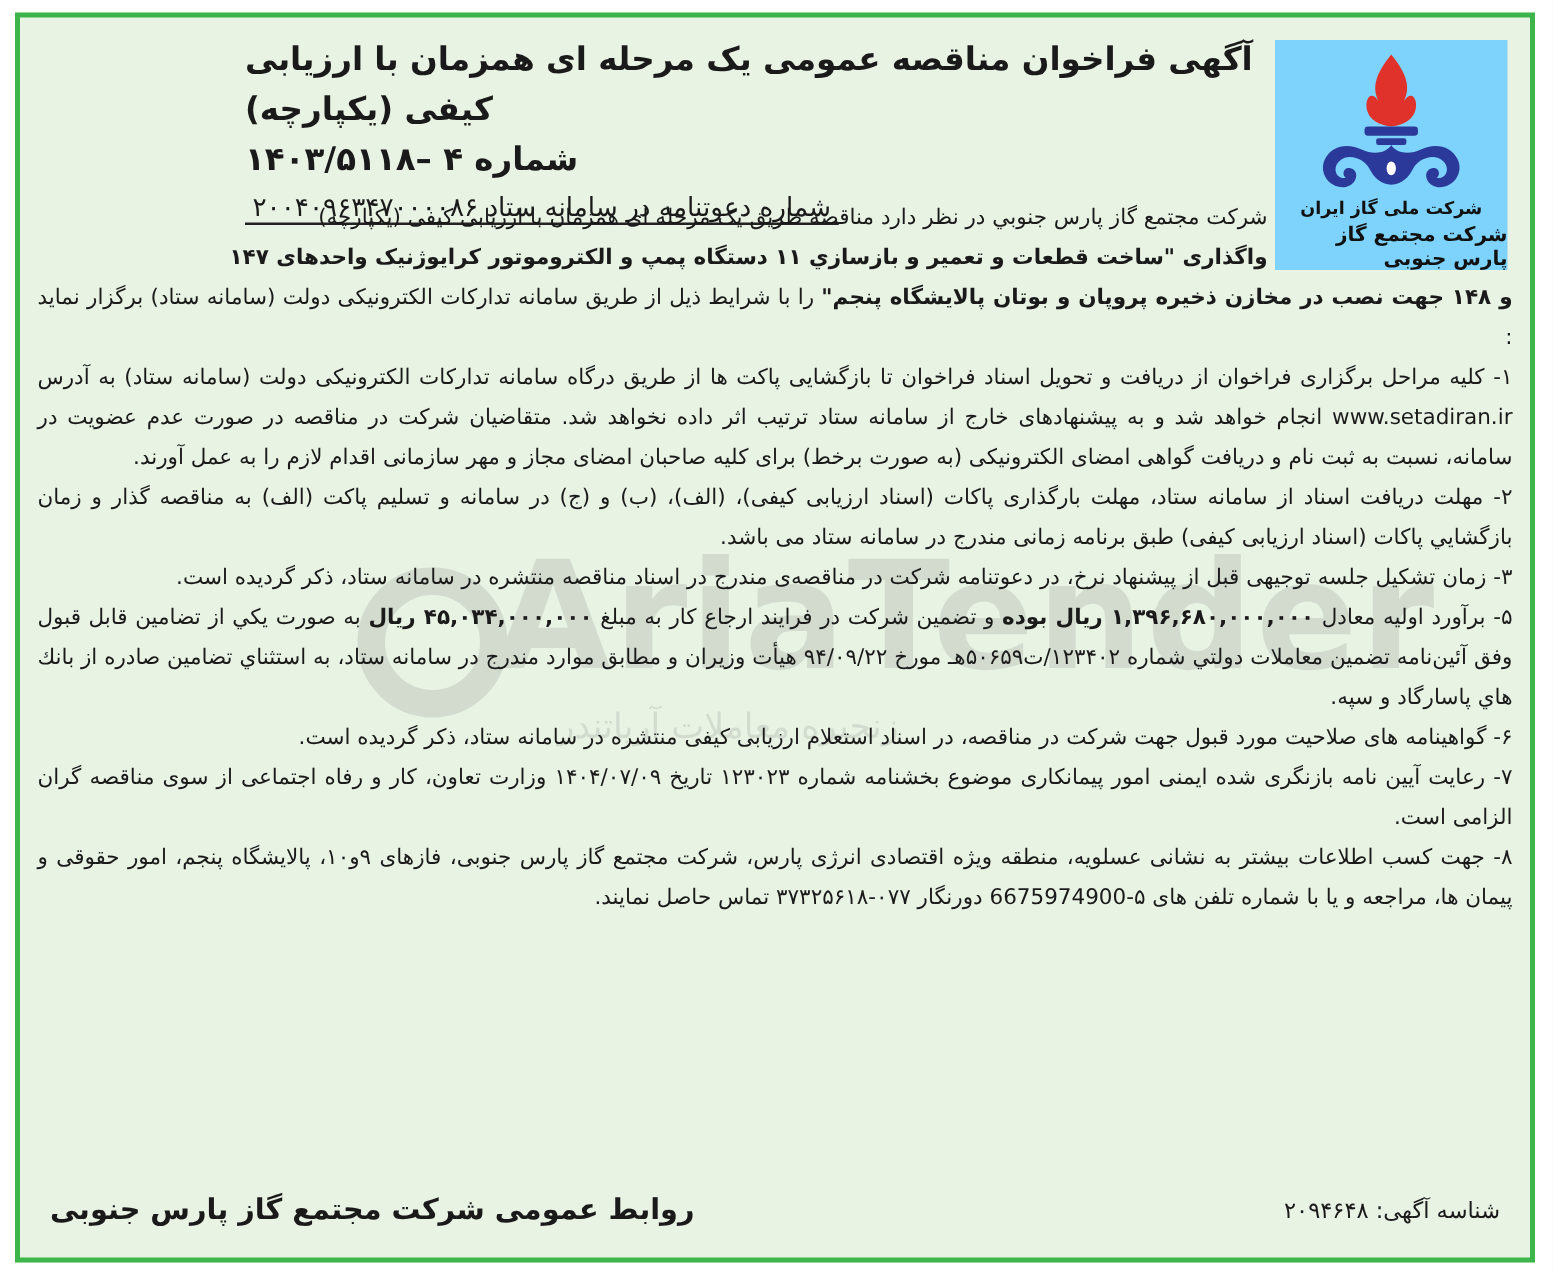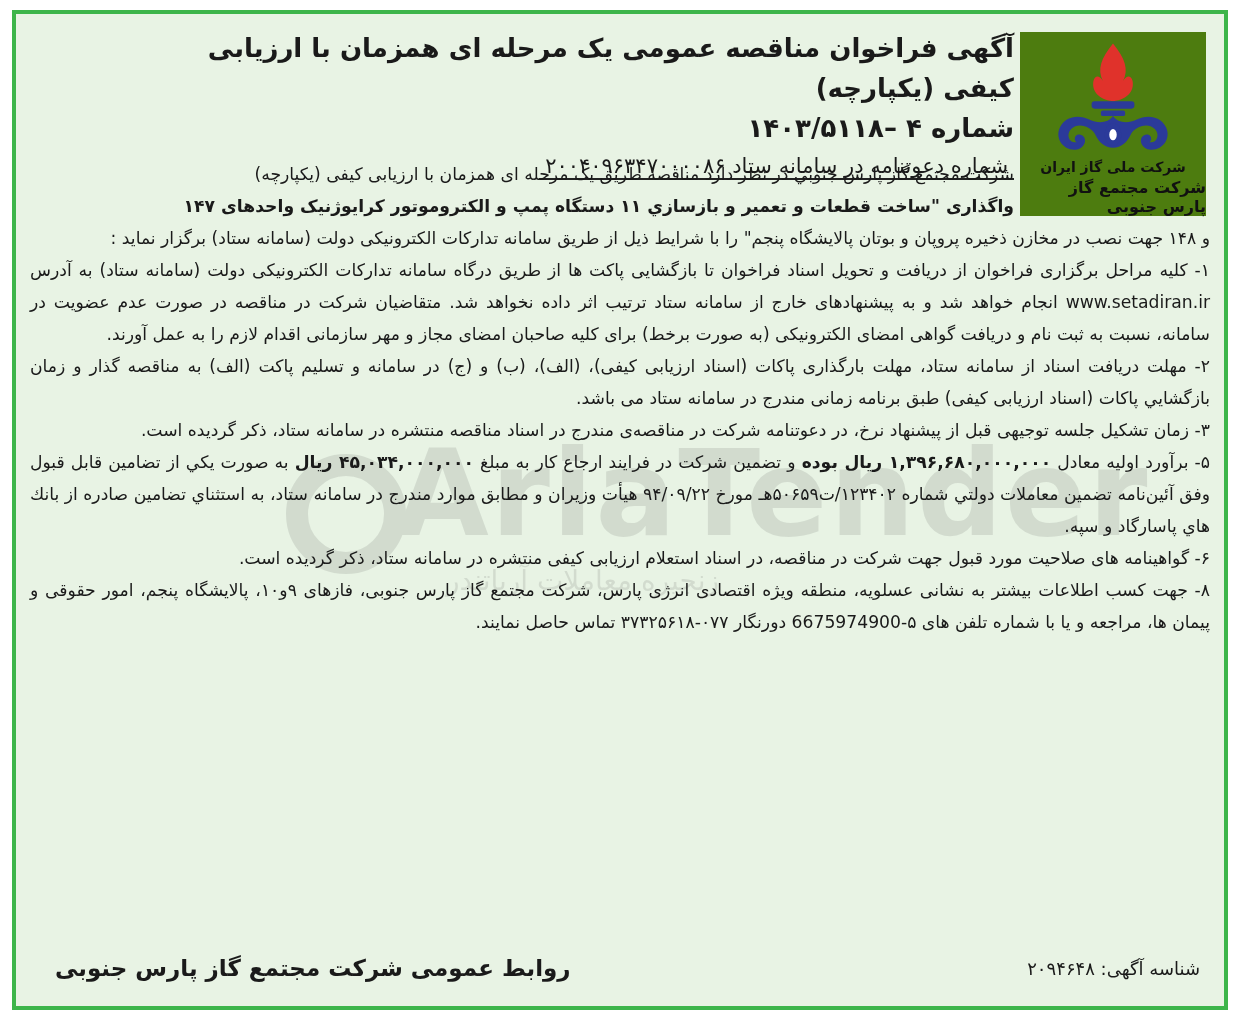--- a/index.html
+++ b/index.html
@@ -7,48 +7,48 @@
   .frame {
     position: absolute; left: 12px; top: 10px; width: 1216px; height: 1000px;
     border: 4px solid #3db54a; box-sizing: border-box;
     background: #e8f3e4;
     font-family: "DejaVu Sans", sans-serif;
     color: #1a1a1a;
     direction: rtl;
   }
   .logo {
     position: absolute; right: 18px; top: 18px; width: 186px; height: 184px;
-    background: #4d7c0f; display: flex; flex-direction: column; align-items: center;
+    background: #7dd3fc; display: flex; flex-direction: column; align-items: center;
   }
   .logo svg { margin-top: 6px; }
   .logo .l1 { font-weight: bold; font-size: 14px; margin-top: 2px; color: #111; }
   .logo .l2 { font-weight: bold; font-size: 16px; margin-top: 3px; color: #111; }
   .header {
-    position: absolute; right: 210px; left: 180px; top: 14px; text-align: right;
+    position: absolute; right: 210px; left: 180px; top: 14px; text-align: left;
   }
   .title1 { font-weight: bold; font-size: 26px; line-height: 40px; }
   .title2 { font-weight: bold; font-size: 26px; line-height: 40px; }
   .title3 { font-size: 21px; line-height: 36px; }
   .title3 span { border-bottom: 2px solid #222; padding: 0 6px; }
   .body {
     position: absolute; right: 14px; left: 14px; top: 144px;
     font-size: 17.2px; line-height: 32px; text-align: justify;
   }
   .body p { margin: 0; }
   .intro1 { margin-right: 196px !important; }
   .intro2 { margin-right: 196px !important; font-weight: bold; }
-  .bold { font-weight: normal; }
+  .bold { font-weight: bold; }
   .u { font-weight: bold; }
   .url { direction: ltr; unicode-bidi: embed; }
   .footer {
     position: absolute; left: 24px; right: 24px; bottom: 18px; height: 40px;
     display: flex; justify-content: space-between; align-items: center;
   }
   .footer .id { font-size: 18px; }
-  .footer .sig { font-weight: bold; font-size: 23px; margin-left: 15px; }
+  .footer .sig { font-weight: bold; font-size: 23px; }
   .watermark {
     position: absolute; left: 270px; top: 420px; width: 720px; height: 180px;
     pointer-events: none; opacity: 0.13; direction: ltr;
   }
   .watermark .wm-big { font-size: 120px; font-weight: bold; color: #444; position: absolute; left: 110px; top: -10px; letter-spacing: 2px; font-family: "DejaVu Sans", sans-serif; text-align: center; }
   .watermark .wm-small { font-size: 28px; color: #444; position: absolute; left: 160px; top: 130px; direction: rtl; letter-spacing: 8px; }
   .watermark .wm-circle { position: absolute; left: 0; top: 20px; width: 120px; height: 120px; border-radius: 50%; border: 22px solid #444; box-sizing: border-box; }
 </style>
 </head>
 <body>
@@ -83,20 +83,21 @@
   <div class="body">
     <p class="intro1">شرکت مجتمع گاز پارس جنوبي در نظر دارد مناقصه طریق یک مرحله ای همزمان با ارزیابی کیفی (یکپارچه)</p>
     <p class="intro2">واگذاری "ساخت قطعات و تعمير و بازسازي ۱۱ دستگاه پمپ و الکتروموتور کرایوژنیک واحدهای ۱۴۷</p>
     <p><span class="bold">و ۱۴۸ جهت نصب در مخازن ذخیره پروپان و بوتان پالایشگاه پنجم"</span><span> را با شرايط ذيل از طريق سامانه تدارکات الکترونیکی دولت (سامانه ستاد) برگزار نماید :</span></p>
 
     <p><span>۱- کلیه مراحل برگزاری فراخوان از دریافت و تحویل اسناد فراخوان تا بازگشایی پاکت ها از طریق درگاه سامانه تدارکات الکترونیکی دولت (سامانه ستاد) به آدرس </span><span class="url">www.setadiran.ir</span><span> انجام خواهد شد و به پیشنهادهای خارج از سامانه ستاد ترتیب اثر داده نخواهد شد. متقاضیان شرکت در مناقصه در صورت عدم عضویت در سامانه، نسبت به ثبت نام و دریافت گواهی امضای الکترونیکی (به صورت برخط) برای کلیه صاحبان امضای مجاز و مهر سازمانی اقدام لازم را به عمل آورند.</span></p>
     <p>۲- مهلت دریافت اسناد از سامانه ستاد، مهلت بارگذاری پاکات (اسناد ارزیابی کیفی)، (الف)، (ب) و (ج) در سامانه و تسلیم پاکت (الف) به مناقصه گذار و زمان بازگشايي پاکات (اسناد ارزیابی کیفی) طبق برنامه زمانی مندرج در سامانه ستاد می باشد.</p>
     <p>۳- زمان تشکیل جلسه توجیهی قبل از پیشنهاد نرخ، در دعوتنامه شرکت در مناقصه‌ی مندرج در اسناد مناقصه منتشره در سامانه ستاد، ذکر گردیده است.</p>
     <p><span>۵- برآورد اولیه معادل </span><span class="u">۱,۳۹۶,۶۸۰,۰۰۰,۰۰۰ ریال بوده</span><span> و تضمین شرکت در فرایند ارجاع کار به مبلغ </span><span class="u">۴۵,۰۳۴,۰۰۰,۰۰۰ ریال</span><span>  به صورت يکي از تضامين قابل قبول وفق آئین‌نامه تضمین معاملات دولتي شماره ۱۲۳۴۰۲/ت۵۰۶۵۹هـ مورخ ۹۴/۰۹/۲۲ هیأت وزيران و مطابق موارد مندرج در سامانه ستاد، به استثناي تضامين صادره از بانك هاي  پاسارگاد و سپه.</span></p>
     <p>۶- گواهینامه های صلاحیت مورد قبول جهت شرکت در مناقصه، در اسناد استعلام ارزیابی کیفی منتشره در سامانه ستاد، ذکر گردیده است.</p>
+    <p>۷- رعایت آیین نامه بازنگری شده ایمنی امور پیمانکاری موضوع بخشنامه شماره ۱۲۳۰۲۳ تاریخ ۱۴۰۴/۰۷/۰۹ وزارت تعاون، کار و رفاه اجتماعی از سوی مناقصه گران الزامی است.</p>
     <p>۸- جهت کسب اطلاعات بیشتر به نشانی عسلویه، منطقه ویژه اقتصادی انرژی پارس، شرکت مجتمع گاز پارس جنوبی، فازهای ۹و۱۰، پالایشگاه پنجم، امور حقوقی و پیمان ها، مراجعه و یا با شماره تلفن های ۵-6675974900 دورنگار ۰۷۷-۳۷۳۲۵۶۱۸ تماس حاصل نمایند.</p>
   </div>
 
   <div class="footer">
     <div class="id">شناسه آگهی: ۲۰۹۴۶۴۸</div>
     <div class="sig">روابط عمومی شرکت مجتمع گاز پارس جنوبی</div>
   </div>
 </div>
 
 </body></html>

